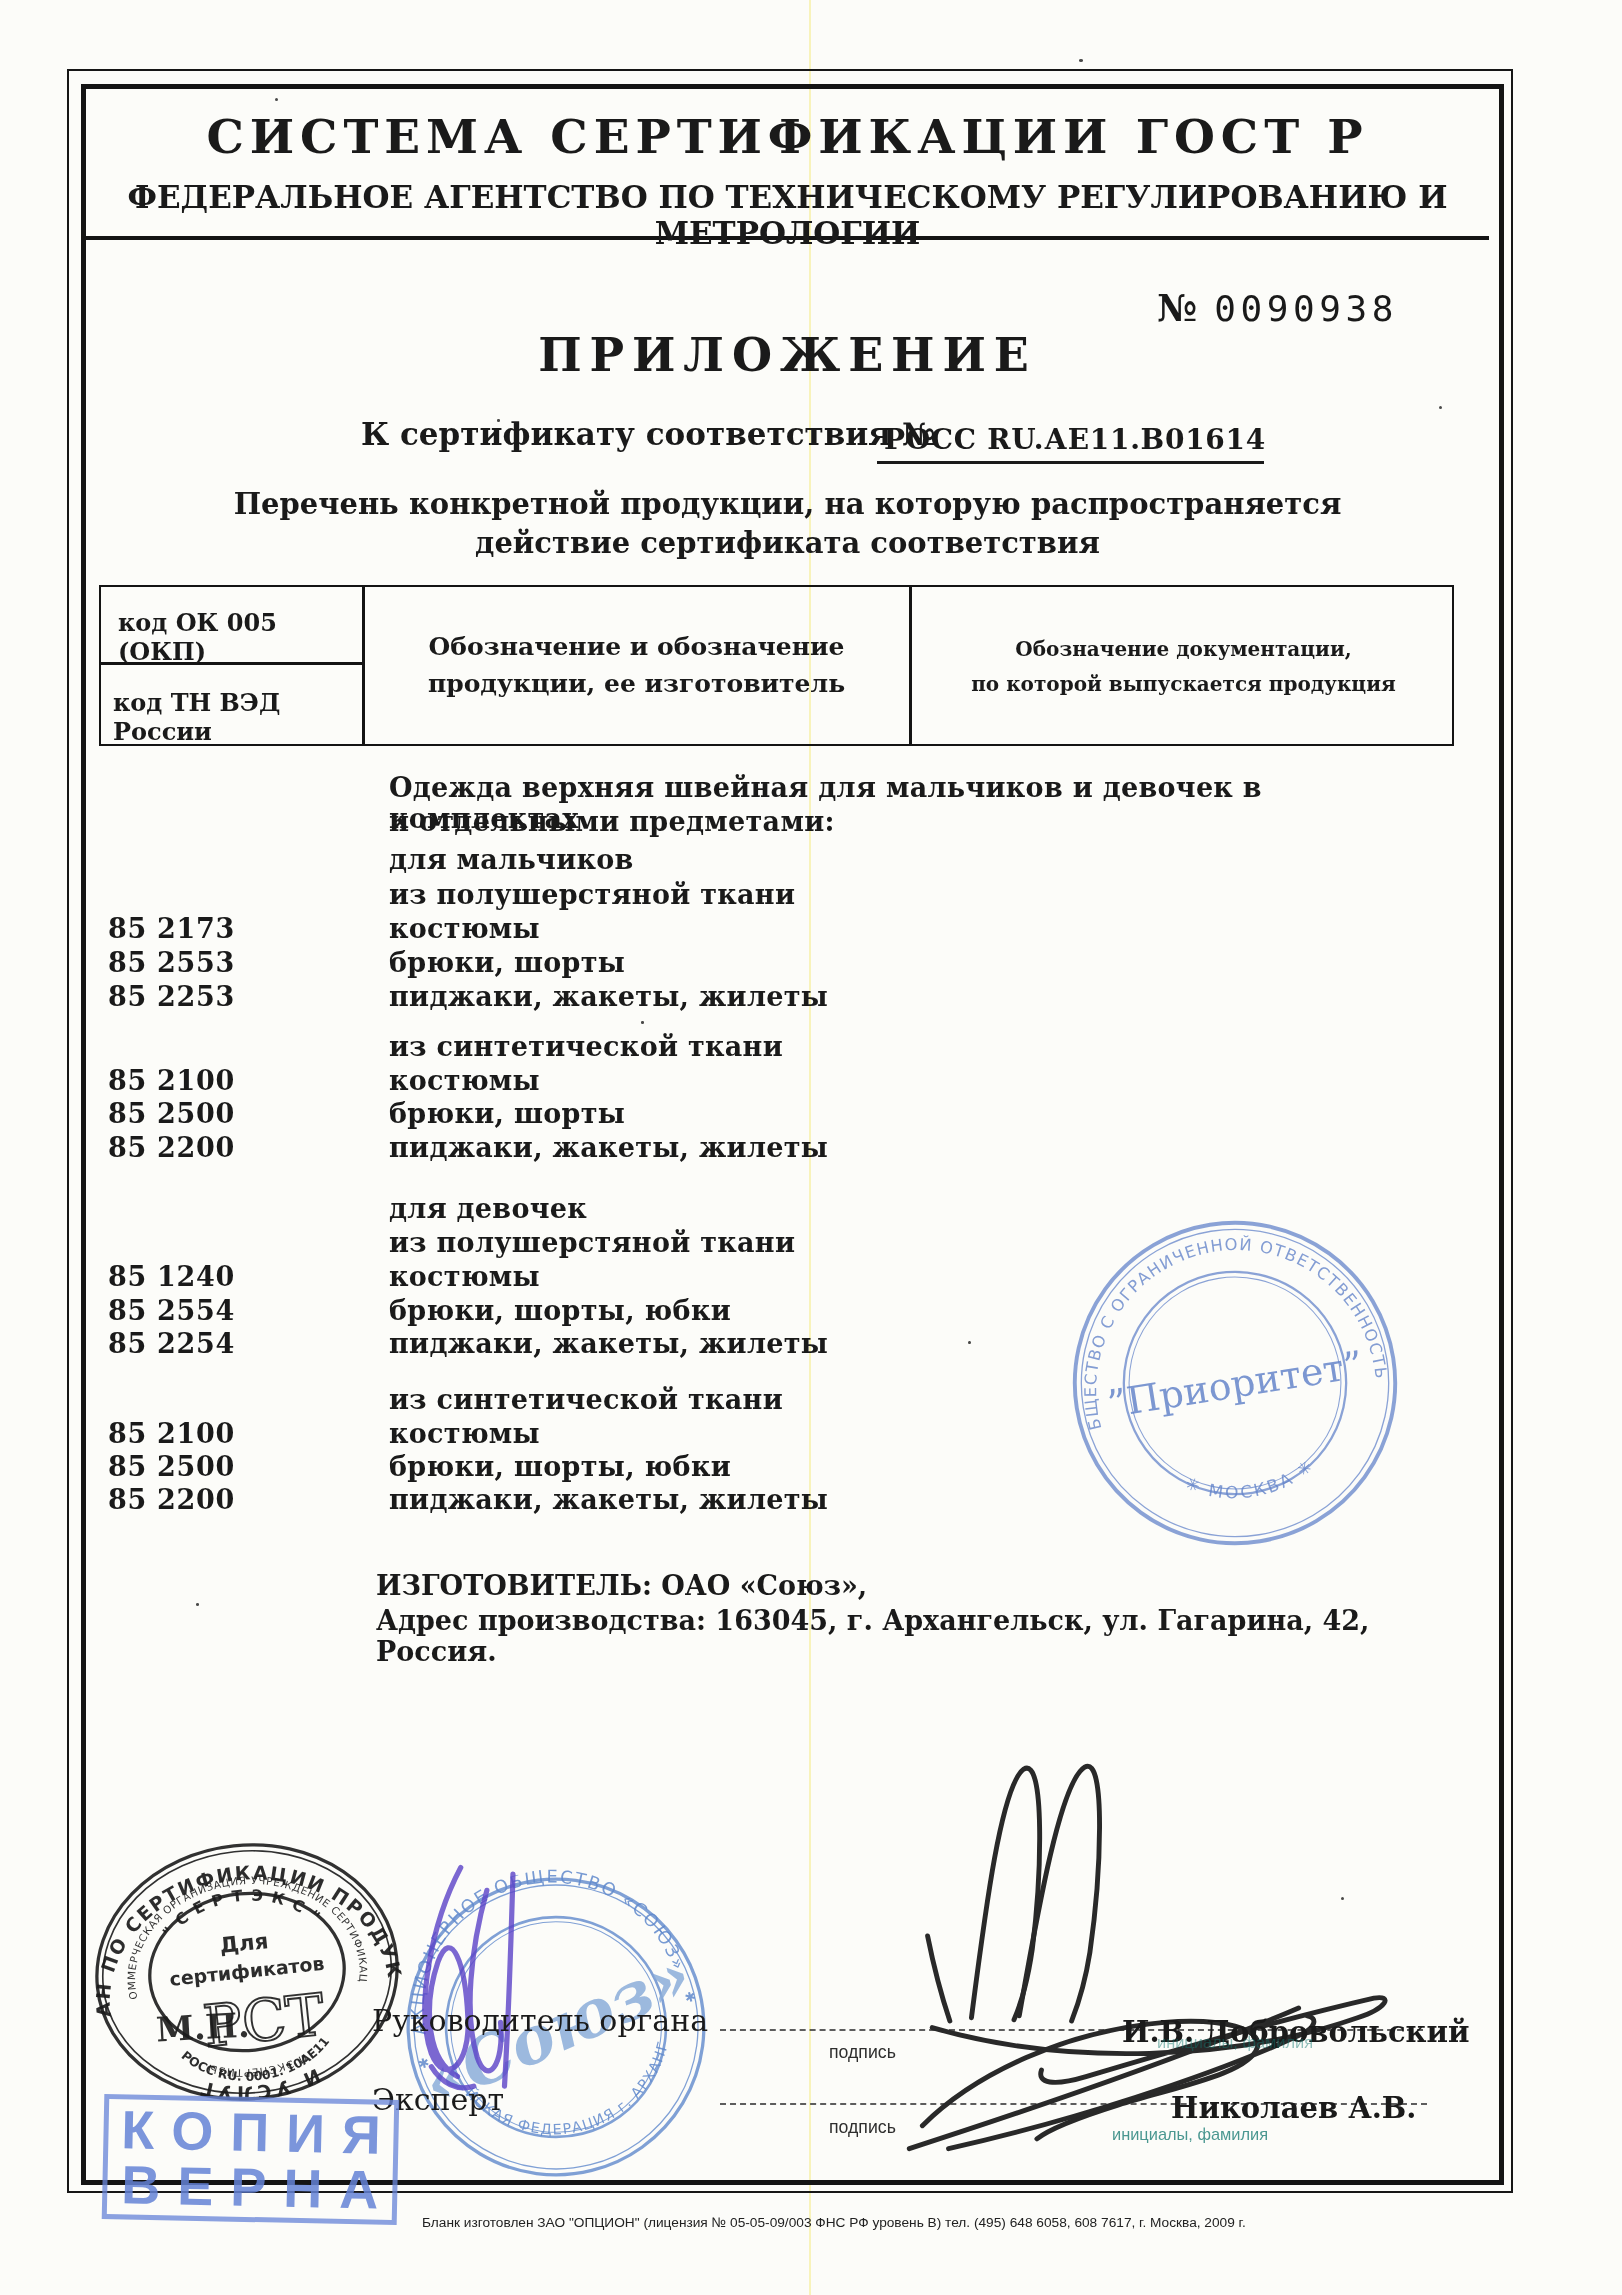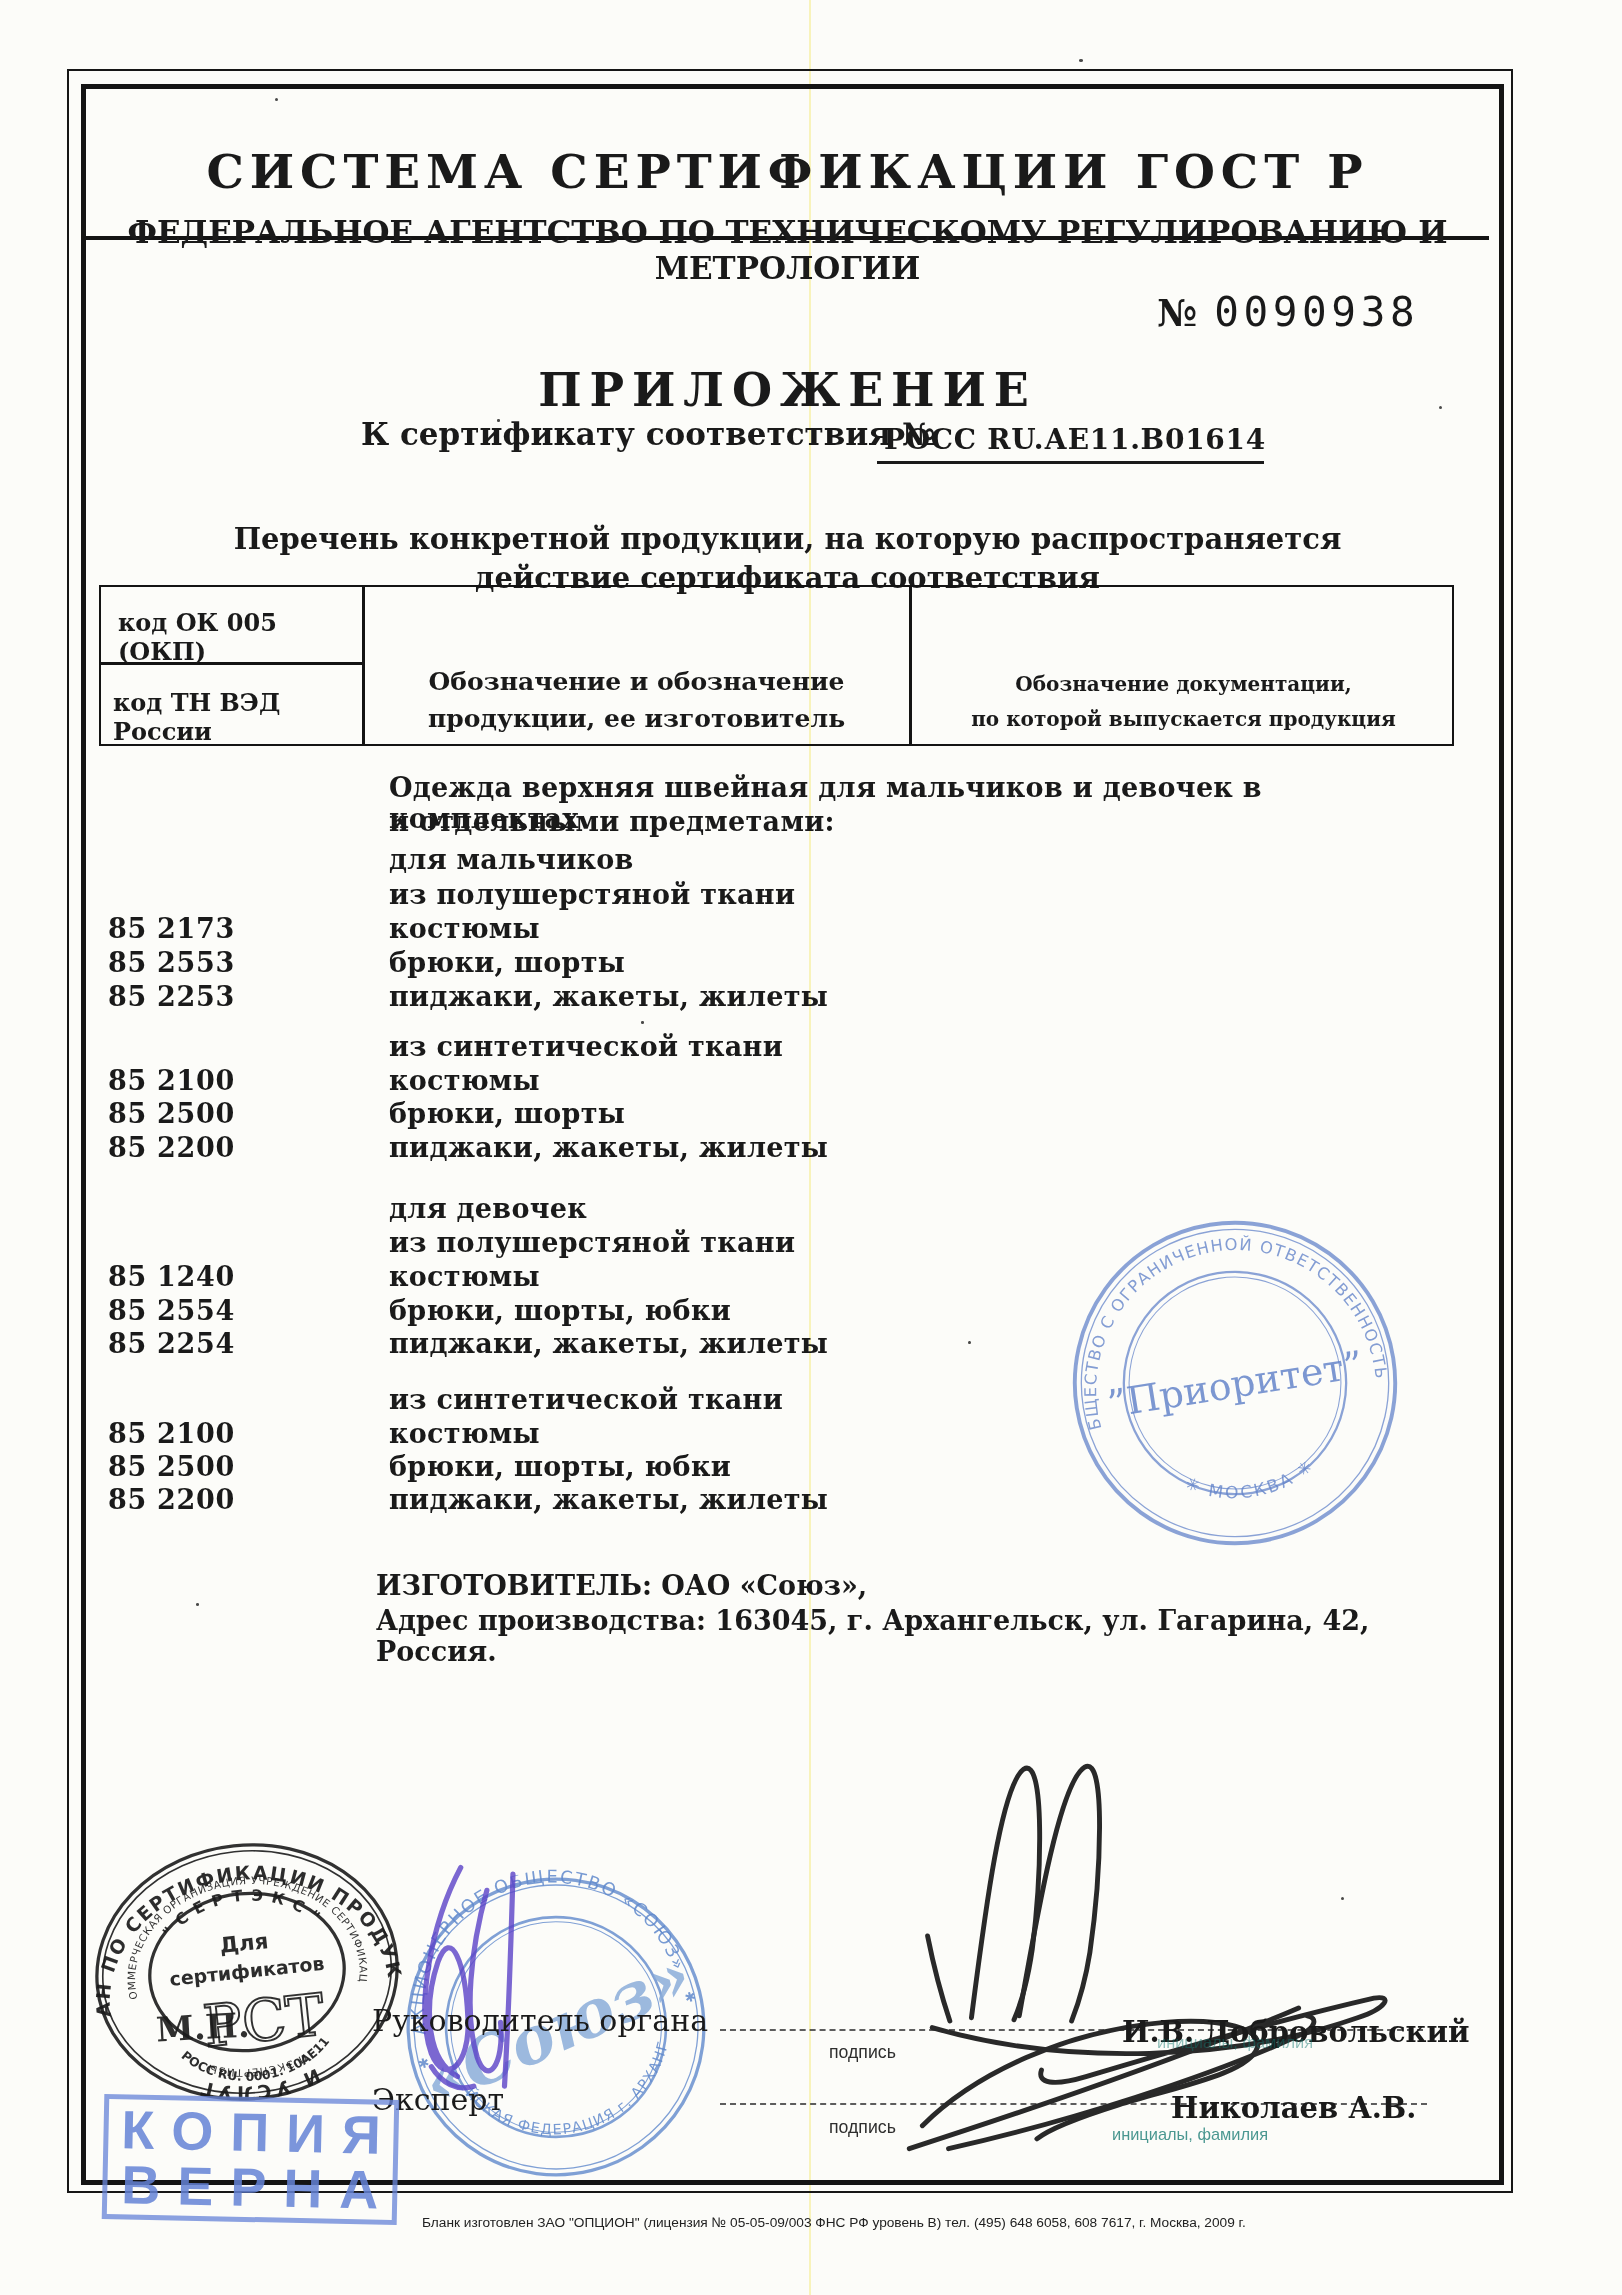--- a/index.html
+++ b/index.html
@@ -5,36 +5,36 @@
   html,body{margin:0;padding:0;background:#e8e8e4;}
   #page{
     position:relative;width:1622px;height:2295px;overflow:hidden;
     background:#fcfcf9;color:#1a1a1a;
     font-family:"DejaVu Serif","Liberation Serif",serif;
   }
   .abs{position:absolute;}
   .serif{font-family:"DejaVu Serif","Liberation Serif",serif;}
   .mono{font-family:"DejaVu Sans Mono","Liberation Mono",monospace;}
   .b{font-weight:bold;}
-  .center{text-align:center;margin-top:35px;}
+  .center{text-align:center;}
   .nowrap{white-space:nowrap;}
 
   
   .border-outer{left:67px;top:69px;width:1442px;height:2120px;border:2px solid #161616;}
   .border-inner{left:81px;top:84px;width:1413px;height:2091px;border:5.2px solid #141414;}
   .header-rule{left:86px;top:236px;width:1403px;height:3.9px;background:#141414;}
 
   
   .sys-title{left:81px;top:109px;width:1413px;font-size:47px;letter-spacing:5.9px;}
   .agency{left:81px;top:179px;width:1413px;font-size:31px;letter-spacing:0px;}
 
   
   .num-row{left:1157px;top:275px;display:flex;align-items:baseline;gap:17px;}
   .num-label{font-size:37px;font-weight:bold;}
-  .num-value{font-size:41px;letter-spacing:4.6px;margin-top:13px;}
+  .num-value{font-size:36px;letter-spacing:4.6px;margin-top:13px;}
   .apx-title{left:81px;top:328px;width:1413px;font-size:46px;letter-spacing:7.9px;}
   .cert-label{left:361px;top:416px;font-size:31px;}
   .cert-number{left:884px;top:423px;width:366px;font-size:28px;letter-spacing:0.7px;text-align:center;}
   .cert-underline{left:877px;top:461px;width:387px;height:3.3px;background:#1a1a1a;}
   .purpose1{left:81px;top:487px;width:1413px;font-size:29px;}
   .purpose2{left:81px;top:526px;width:1413px;font-size:29px;}
 
   
   .tbl{left:99px;top:585px;width:1355px;height:161px;border:2.6px solid #141414;box-sizing:border-box;}
   .tbl-v1{left:362px;top:585px;width:2.6px;height:161px;background:#141414;}

